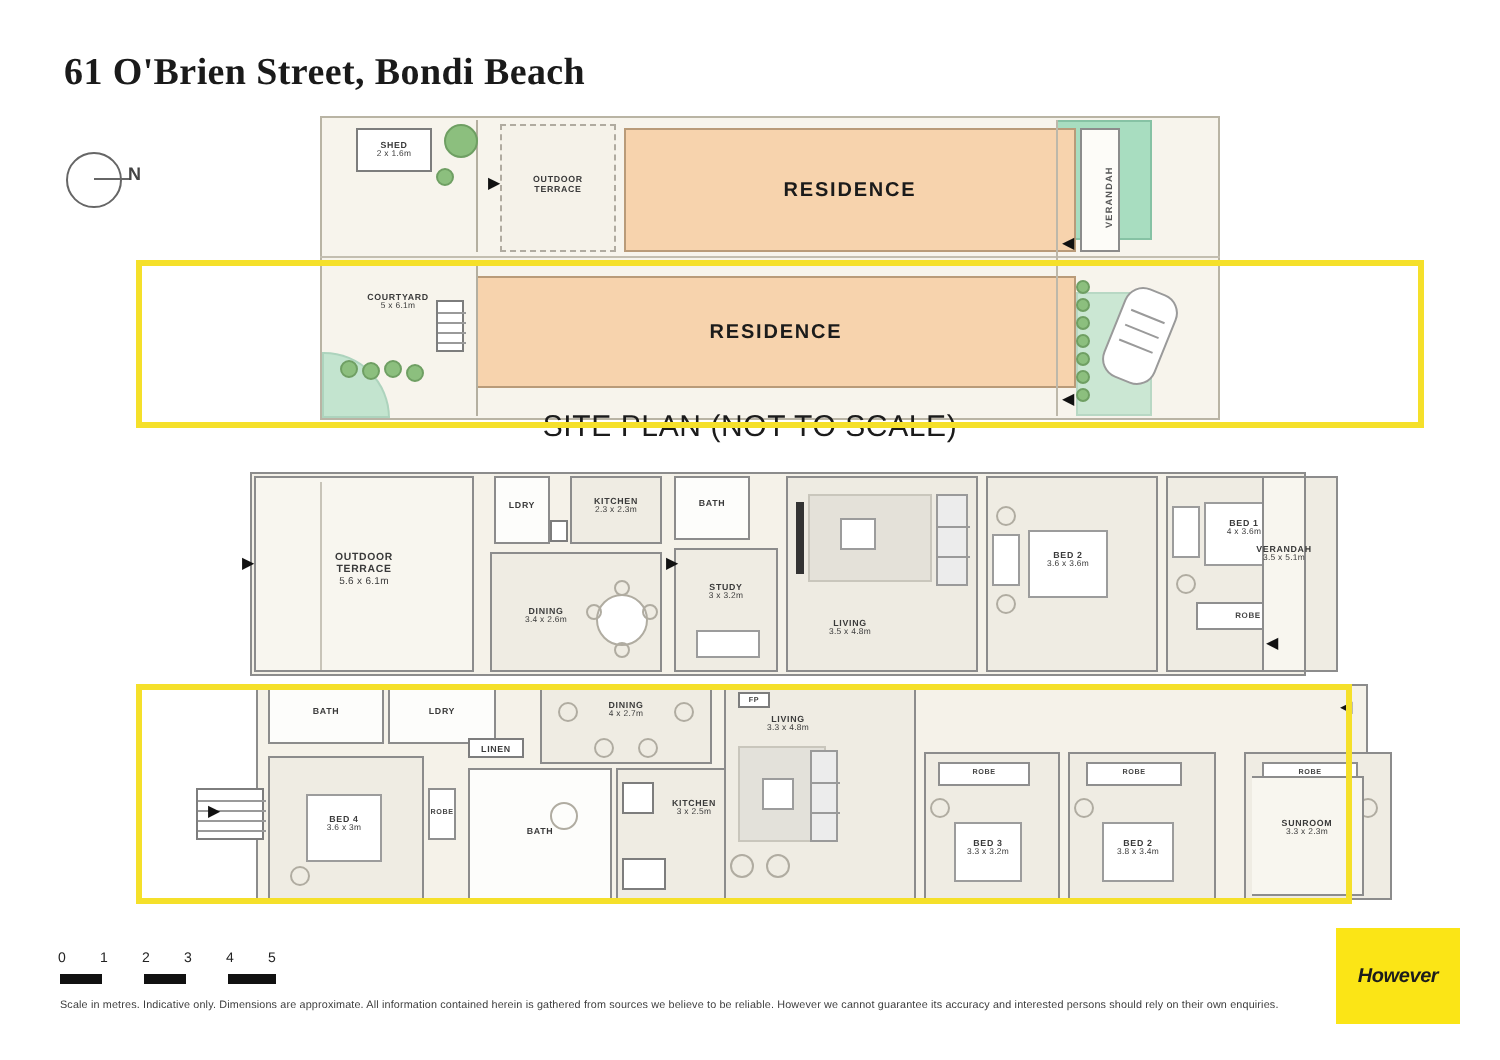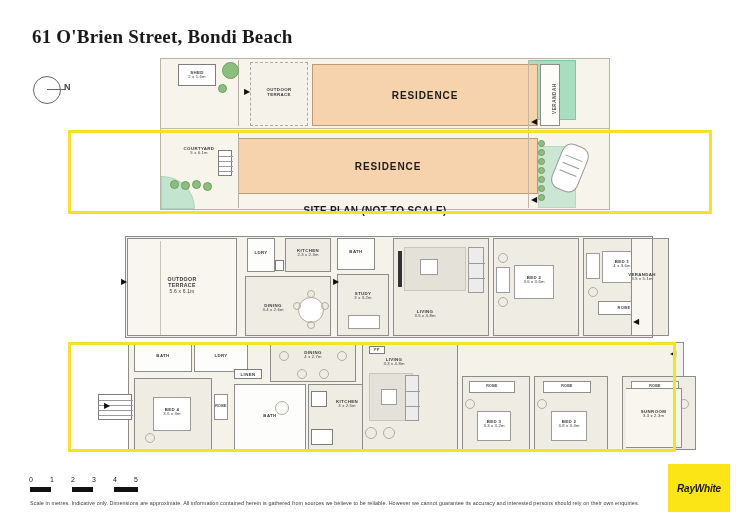--- a/index.html
+++ b/index.html
@@ -60,21 +60,21 @@
   }
   .lawn{position:absolute;background:#a8ddc0;border:1px solid #86c2a4;box-sizing:border-box;}
   .hedge{position:absolute;}
   .tree{position:absolute;border-radius:50%;background:#8cbf7e;border:1px solid #6f9f63;box-sizing:border-box;}
   .vlabel{
     position:absolute;font-size:4.6px;color:#555;letter-spacing:.6px;font-weight:600;
     transform:rotate(-90deg);transform-origin:left top;white-space:nowrap;
   }
   .siteplan-cap{
     position:absolute;left:0;right:0;text-align:center;
-    font-size:10px;font-weight:700;color:#1b1b1b;letter-spacing:.3px;
+    font-size:15px;font-weight:400;color:#1b1b1b;letter-spacing:.3px;
   }
 
   
   .band{position:absolute;border:3px solid #f5e02a;box-sizing:border-box;background:transparent;pointer-events:none;}
 
   
   .scalebar{position:absolute;left:30px;top:487px;width:108px;height:5px;background:#111;}
   .scalebar .seg{position:absolute;top:0;height:5px;background:#fff;}
   .scaleticks{position:absolute;left:27px;top:476px;width:120px;height:10px;}
   .scaleticks span{position:absolute;font-size:7px;color:#222;}
@@ -458,16 +458,16 @@
     <span style="left:107px;top:0;">5</span>
   </div>
   <div class="scalebar">
     <div class="seg" style="left:21px;width:21px;"></div>
     <div class="seg" style="left:63px;width:21px;"></div>
   </div>
 
   <div class="disclaimer">Scale in metres. Indicative only. Dimensions are approximate. All information contained herein is gathered from sources we believe to be reliable. However we cannot guarantee its accuracy and interested persons should rely on their own enquiries.</div>
 
   <div class="logo">
-    <span>RayWhite</span>
+    <span>However</span>
   </div>
 
 </div>
 
 </body></html>

